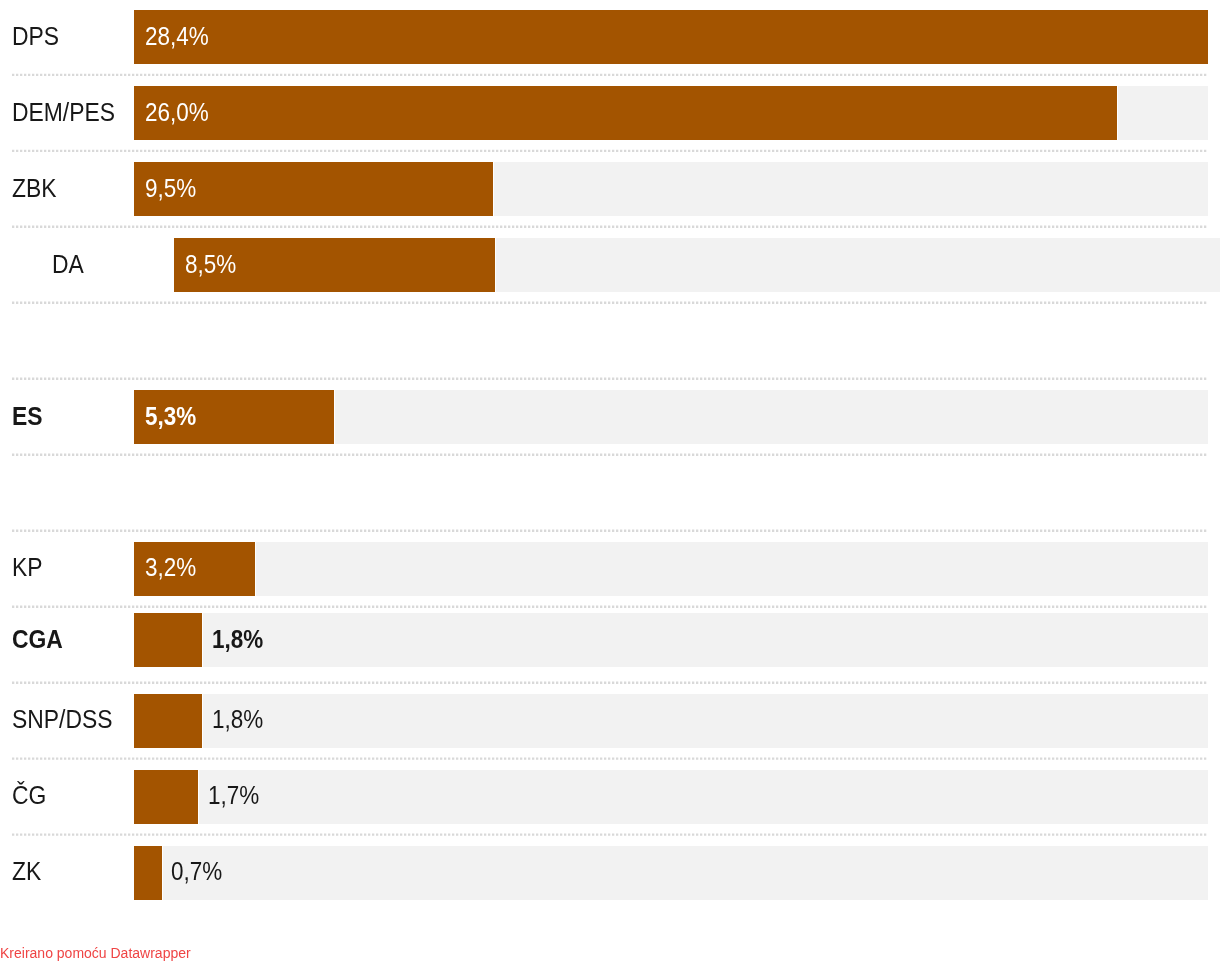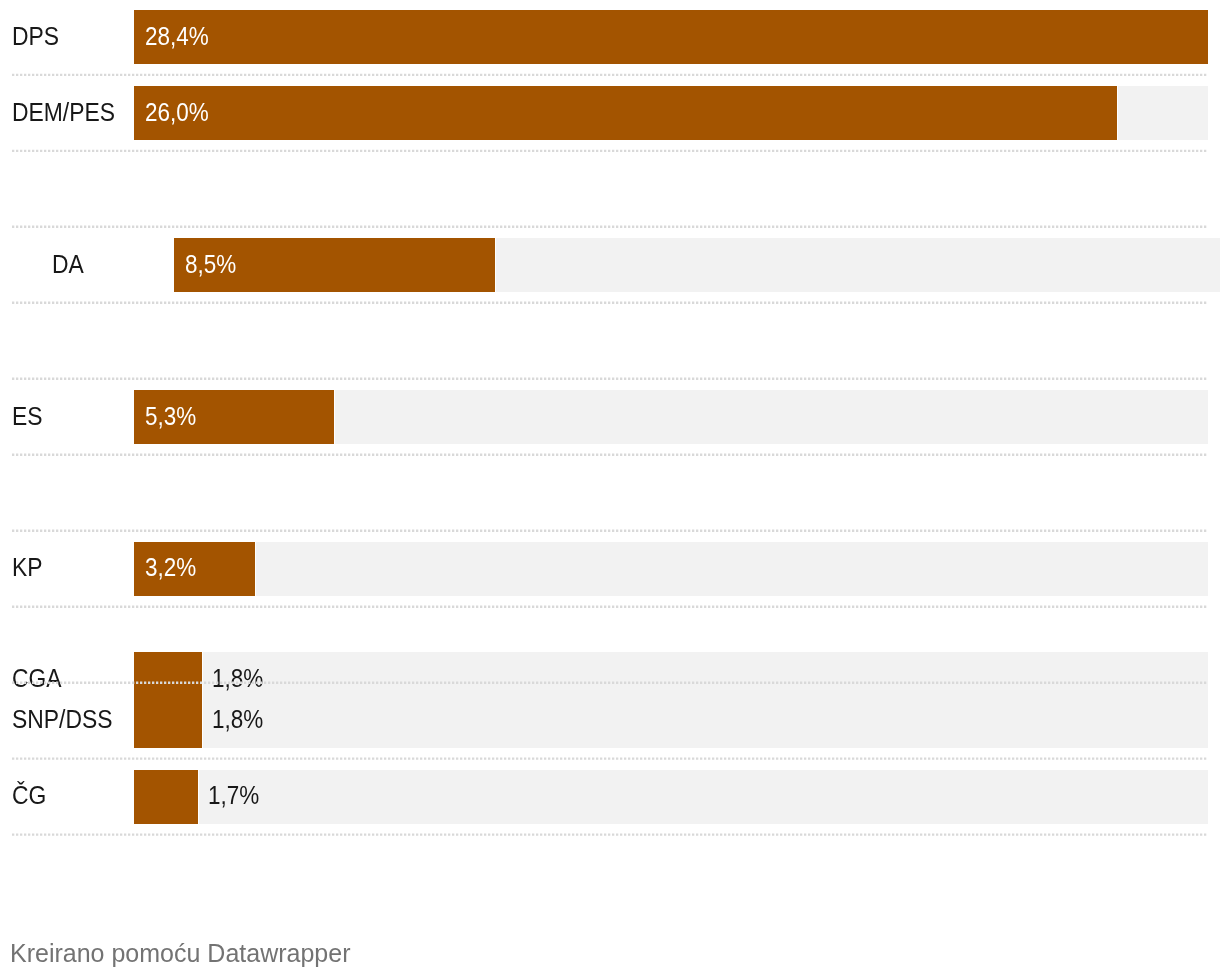--- a/index.html
+++ b/index.html
@@ -13,75 +13,87 @@
             transform:scaleX(0.915);transform-origin:left center;will-change:opacity;}
   .bar-track{position:absolute;left:134px;top:0;width:1074px;height:53.8px;background:#f2f2f2;}
   .bar{position:absolute;left:134px;top:0;height:53.8px;background:#a35400;
        border-right:1px solid #ffffff;box-sizing:content-box;}
   .value-label{position:absolute;top:-0.4px;height:53.8px;line-height:53.8px;font-size:25px;
        white-space:nowrap;transform:scaleX(0.898);transform-origin:left center;will-change:opacity;}
   .value-label.inside{color:#ffffff;}
   .value-label.outside{color:#181818;}
   #row-separators{position:absolute;left:0;top:0;width:1220px;height:976px;pointer-events:none;}
   .row-separator{stroke:#d9d9d9;stroke-width:2.4;stroke-dasharray:2.3 1.7;}
-  #chart-credit{position:absolute;left:10px;top:939.2px;font-size:25px;color:#737373;
+  #chart-credit{position:absolute;left:0;top:939.2px;font-size:14px;color:#ef4444;
        white-space:nowrap;line-height:28px;will-change:opacity;}
 </style>
 </head>
 <body>
 
 <div id="chart">
 
   <div class="bar-row" style="top: 10px;">
       <div class="category-label">DPS</div>
       <div class="bar-track" style="background: rgb(242, 242, 242);"></div>
       <div class="bar" style="width: 1074px; background: rgb(163, 84, 0);"></div>
       <div class="value-label inside" style="left: 144.6px;">28,4%</div>
     </div>
     <div class="bar-row" style="top: 85.98px;">
       <div class="category-label">DEM/PES</div>
       <div class="bar-track" style="background: rgb(242, 242, 242);"></div>
       <div class="bar" style="width: 983.239px; background: rgb(163, 84, 0);"></div>
       <div class="value-label inside" style="left: 144.6px;">26,0%</div>
     </div>
+    <div class="bar-row" style="top: 161.96px;">
+      <div class="category-label">ZBK</div>
+      <div class="bar-track" style="background: rgb(242, 242, 242);"></div>
+      <div class="bar" style="width: 359.261px; background: rgb(163, 84, 0);"></div>
+      <div class="value-label inside" style="left: 144.6px;">9,5%</div>
+    </div>
     <div class="bar-row" style="top: 237.94px; margin-left: 40px;">
       <div class="category-label">DA</div>
       <div class="bar-track" style="background: rgb(242, 242, 242);"></div>
       <div class="bar" style="width: 321.444px; background: rgb(163, 84, 0);"></div>
       <div class="value-label inside" style="left: 144.6px;">8,5%</div>
     </div>
-    <div class="bar-row" style="top: 389.9px;">
+    <div class="bar-row" style="top: 389.9px; font-weight: bold;">
       <div class="category-label">ES</div>
       <div class="bar-track" style="background: rgb(242, 242, 242);"></div>
       <div class="bar" style="width: 200.43px; background: rgb(163, 84, 0);"></div>
       <div class="value-label inside" style="left: 144.6px;">5,3%</div>
     </div>
     <div class="bar-row" style="top: 541.86px; padding-left: 48px;">
       <div class="category-label">KP</div>
       <div class="bar-track" style="background: rgb(242, 242, 242);"></div>
       <div class="bar" style="width: 121.014px; background: rgb(163, 84, 0);"></div>
       <div class="value-label inside" style="left: 144.6px;">3,2%</div>
     </div>
-    <div class="bar-row" style="top: 652px;">
+    <div class="bar-row" style="top: 613px; font-weight: bold;">
       <div class="category-label">CGA</div>
       <div class="bar-track" style="background: rgb(242, 242, 242);"></div>
       <div class="bar" style="width: 68.0704px; background: rgb(163, 84, 0);"></div>
       <div class="value-label outside" style="left: 211.57px;">1,8%</div>
     </div>
     <div class="bar-row" style="top: 693.82px;">
       <div class="category-label">SNP/DSS</div>
       <div class="bar-track" style="background: rgb(242, 242, 242);"></div>
       <div class="bar" style="width: 68.0704px; background: rgb(163, 84, 0);"></div>
       <div class="value-label outside" style="left: 211.57px;">1,8%</div>
     </div>
     <div class="bar-row" style="top: 769.8px; padding-left: 11px;">
       <div class="category-label">ČG</div>
       <div class="bar-track" style="background: rgb(242, 242, 242);"></div>
       <div class="bar" style="width: 64.2887px; background: rgb(163, 84, 0);"></div>
       <div class="value-label outside" style="left: 207.789px;">1,7%</div>
+    </div>
+    <div class="bar-row" style="top: 845.78px;">
+      <div class="category-label">ZK</div>
+      <div class="bar-track" style="background: rgb(242, 242, 242);"></div>
+      <div class="bar" style="width: 27.8px; background: rgb(163, 84, 0);"></div>
+      <div class="value-label outside" style="left: 171.3px;">0,7%</div>
     </div>
     <svg id="row-separators" width="1220" height="976" viewBox="0 0 1220 976">
     <line class="row-separator" x1="12" x2="1208" y1="74.85" y2="74.85" stroke="#d9d9d9"></line>
     <line class="row-separator" x1="12" x2="1208" y1="150.83" y2="150.83" stroke="#d9d9d9"></line>
     <line class="row-separator" x1="12" x2="1208" y1="226.81" y2="226.81" stroke="#d9d9d9"></line>
     <line class="row-separator" x1="12" x2="1208" y1="302.79" y2="302.79" stroke="#d9d9d9"></line>
     <line class="row-separator" x1="12" x2="1208" y1="378.77" y2="378.77" stroke="#d9d9d9"></line>
     <line class="row-separator" x1="12" x2="1208" y1="454.75" y2="454.75" stroke="#d9d9d9"></line>
     <line class="row-separator" x1="12" x2="1208" y1="530.73" y2="530.73" stroke="#d9d9d9"></line>
     <line class="row-separator" x1="12" x2="1208" y1="606.71" y2="606.71" stroke="#d9d9d9"></line>

